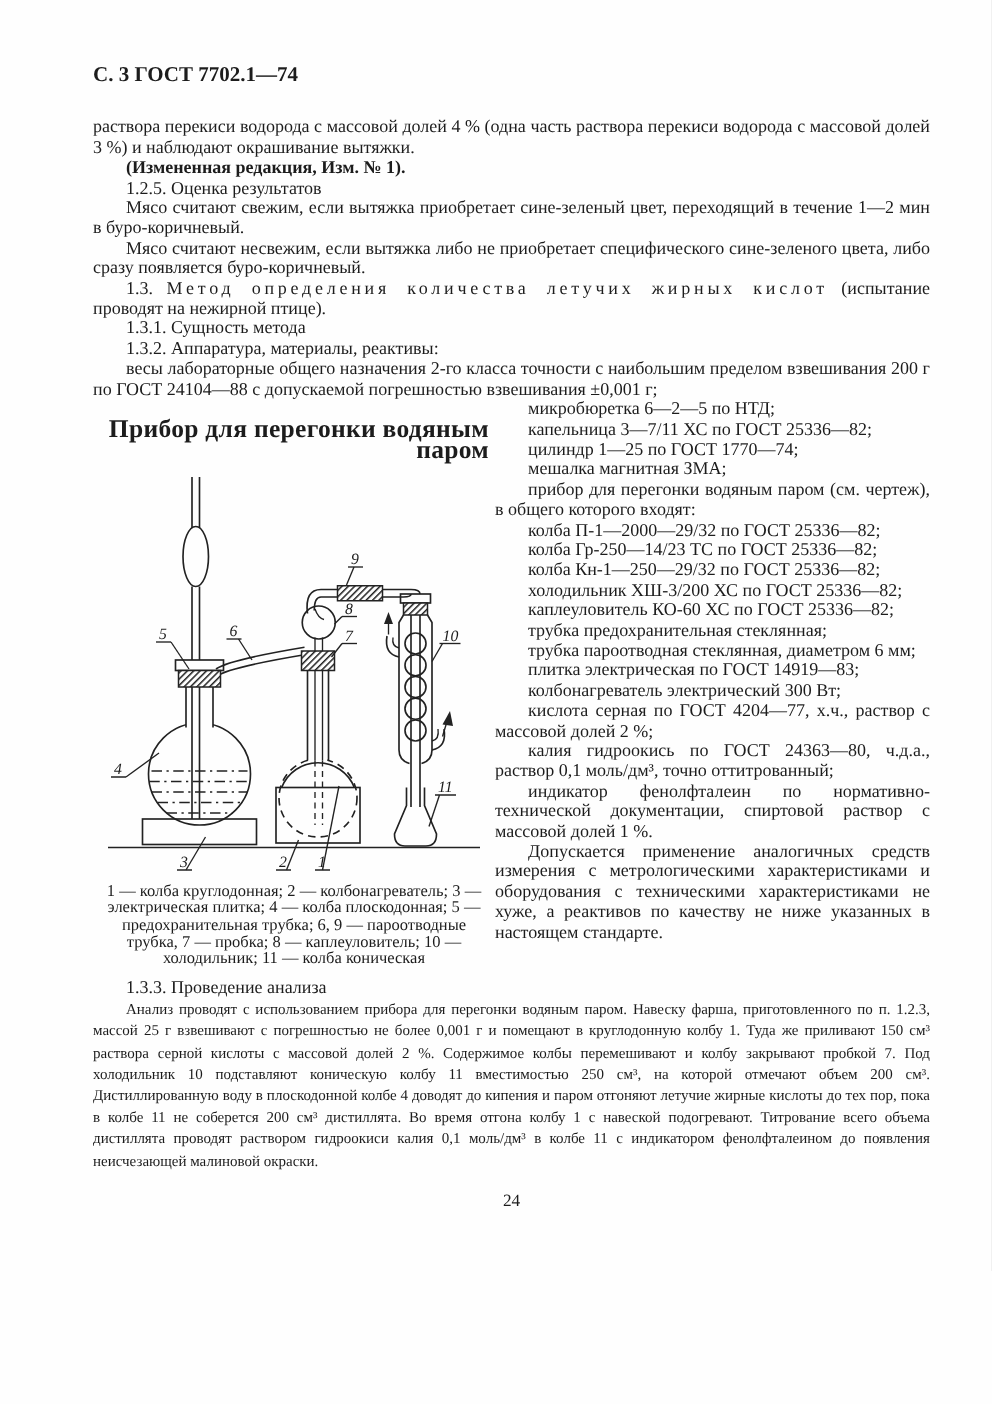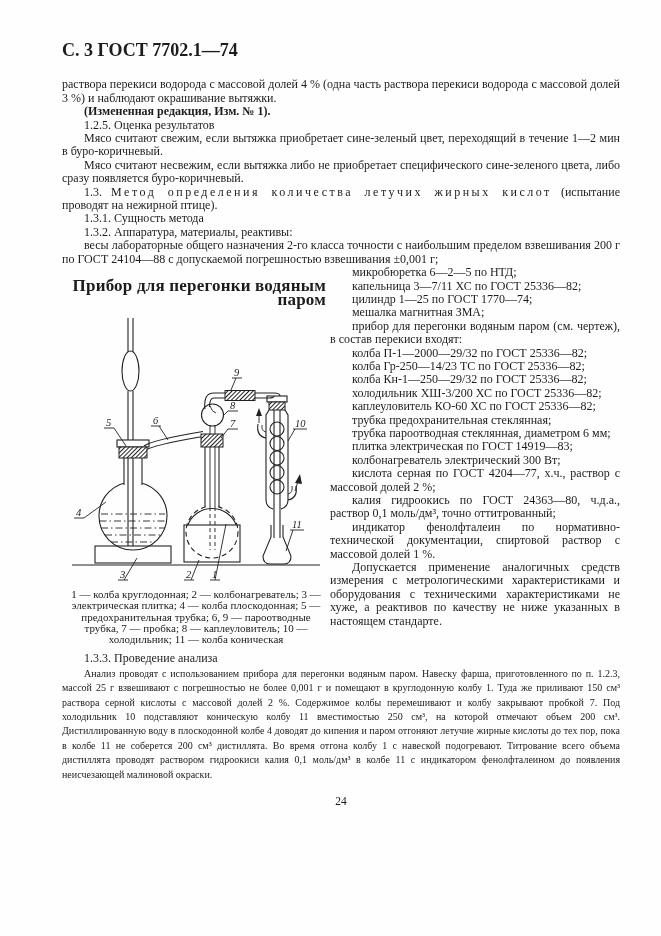--- a/index.html
+++ b/index.html
@@ -7,21 +7,21 @@
     position:relative;
     width:661px; height:936px;
     background:#fefefe;
     color:#1c1c1c;
     font-family:"Liberation Serif","DejaVu Serif",serif;
     font-size:12px; line-height:13.4px;
     box-sizing:border-box;
     padding:44px 41px 0 62px;
     overflow:hidden;
   }
-  .doc-header { font-weight:bold; font-size:18px; margin-bottom:21px; }
+  .doc-header { font-weight:bold; font-size:14px; margin-bottom:21px; }
   .intro p { margin:0; text-align:justify; text-indent:22px; }
   .intro p.noindent { text-indent:0; }
   .bold { font-weight:bold; }
   .it { }
   .spaced { letter-spacing:2.5px; }
   .cols { display:flex; align-items:flex-start; }
   .leftcol { width:268px; flex:0 0 268px; }
   .rightcol { width:290px; flex:0 0 290px; }
   .rightcol p { margin:0; text-align:justify; text-indent:22px; }
   .fig-title { font-weight:bold; font-size:17px; text-align:right; margin:13px 4px 4px; letter-spacing:.2px; }
@@ -198,21 +198,21 @@
       </svg>
 
       <div class="fig-caption">1 — колба круглодонная; 2 — колбонагреватель; 3 — электрическая плитка; 4 — колба плоскодонная; 5 — предохранительная трубка; 6, 9 — пароотводные трубка, 7 — пробка; 8 — каплеуловитель; 10 — холодильник; 11 — колба коническая</div>
     </div>
 
     <div class="rightcol">
       <p>микробюретка 6—2—5 по НТД;</p>
       <p>капельница 3—7/11  ХС по ГОСТ  25336—82;</p>
       <p>цилиндр 1—25 по ГОСТ  1770—74;</p>
       <p>мешалка магнитная ЗМА;</p>
-      <p>прибор для перегонки водяным паром (см. чертеж), в состав перекиси входят:</p>
+      <p>прибор для перегонки водяным паром (см. чертеж), в общего которого входят:</p>
       <p>колба П-1—2000—29/32 по ГОСТ  25336—82;</p>
       <p>колба Гр-250—14/23  ТС по ГОСТ  25336—82;</p>
       <p>колба Кн-1—250—29/32 по ГОСТ  25336—82;</p>
       <p>холодильник ХШ-3/200 ХС по ГОСТ 25336—82;</p>
       <p>каплеуловитель КО-60 ХС по ГОСТ 25336—82;</p>
       <p>трубка предохранительная стеклянная;</p>
       <p>трубка пароотводная стеклянная, диаметром 6 мм;</p>
       <p>плитка электрическая по ГОСТ  14919—83;</p>
       <p>колбонагреватель электрический 300 Вт;</p>
       <p>кислота серная по ГОСТ  4204—77, х.ч., раствор с массовой долей 2 %;</p>

